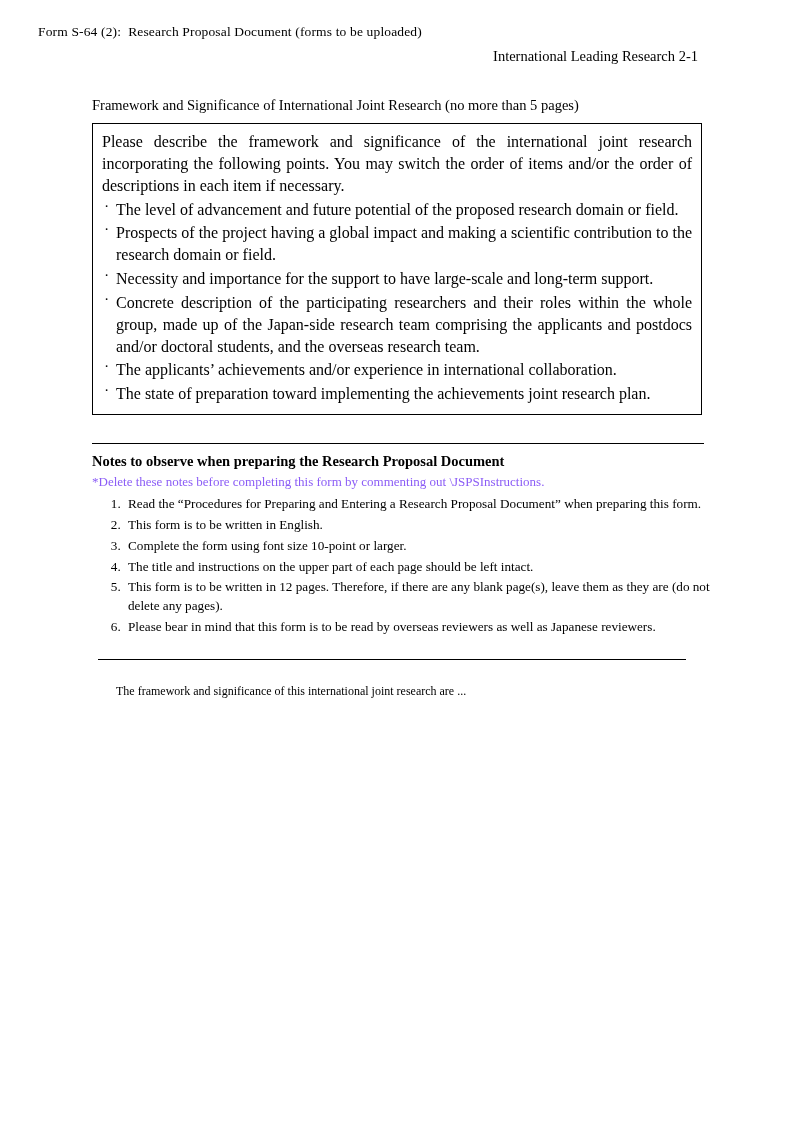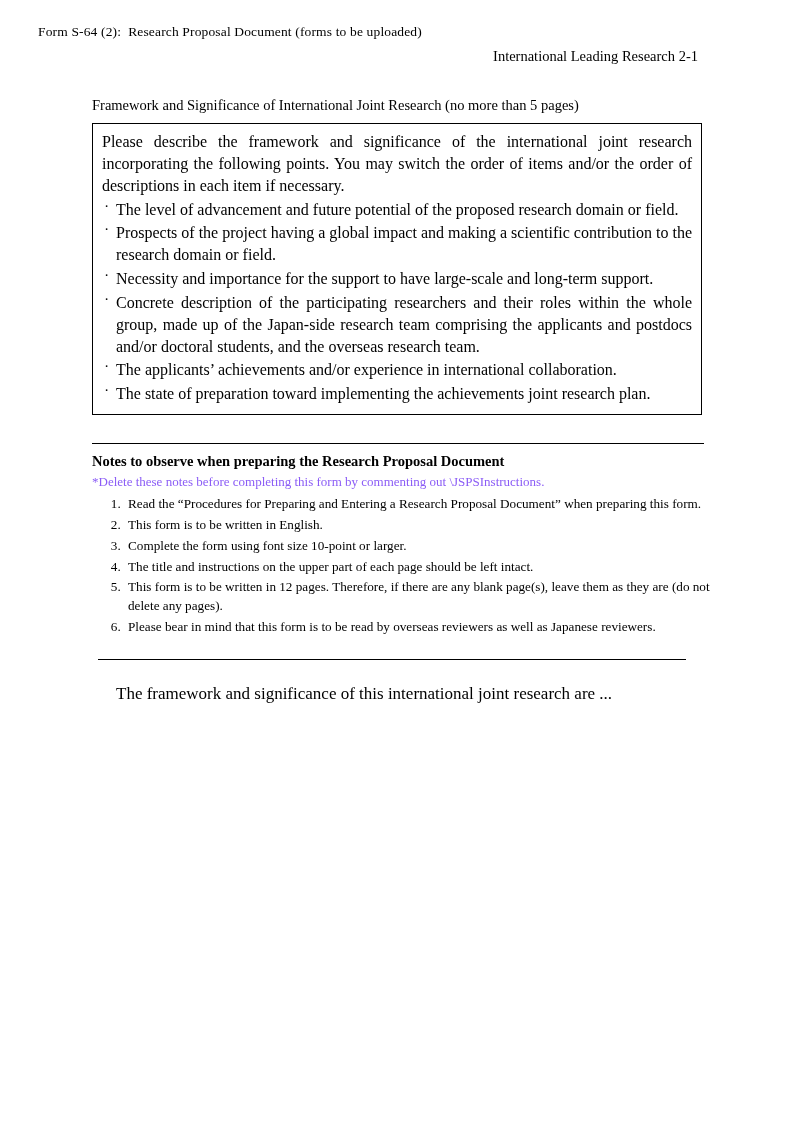--- a/index.html
+++ b/index.html
@@ -101,21 +101,21 @@
     margin-bottom: 2px;
     padding-left: 4px;
   }
   .rule-bottom {
     border-top: 1.6px solid #000;
     width: 588px;
     margin-left: 60px;
     margin-top: 22px;
   }
   .body-line {
-    font-size: 17px;
+    font-size: 12px;
     margin-top: 24px;
     padding-left: 78px;
   }
 </style>
 </head>
 <body>
 
 <div class="page">
 
   <div class="form-id">Form S-64 (2):  Research Proposal Document (forms to be uploaded)</div>

